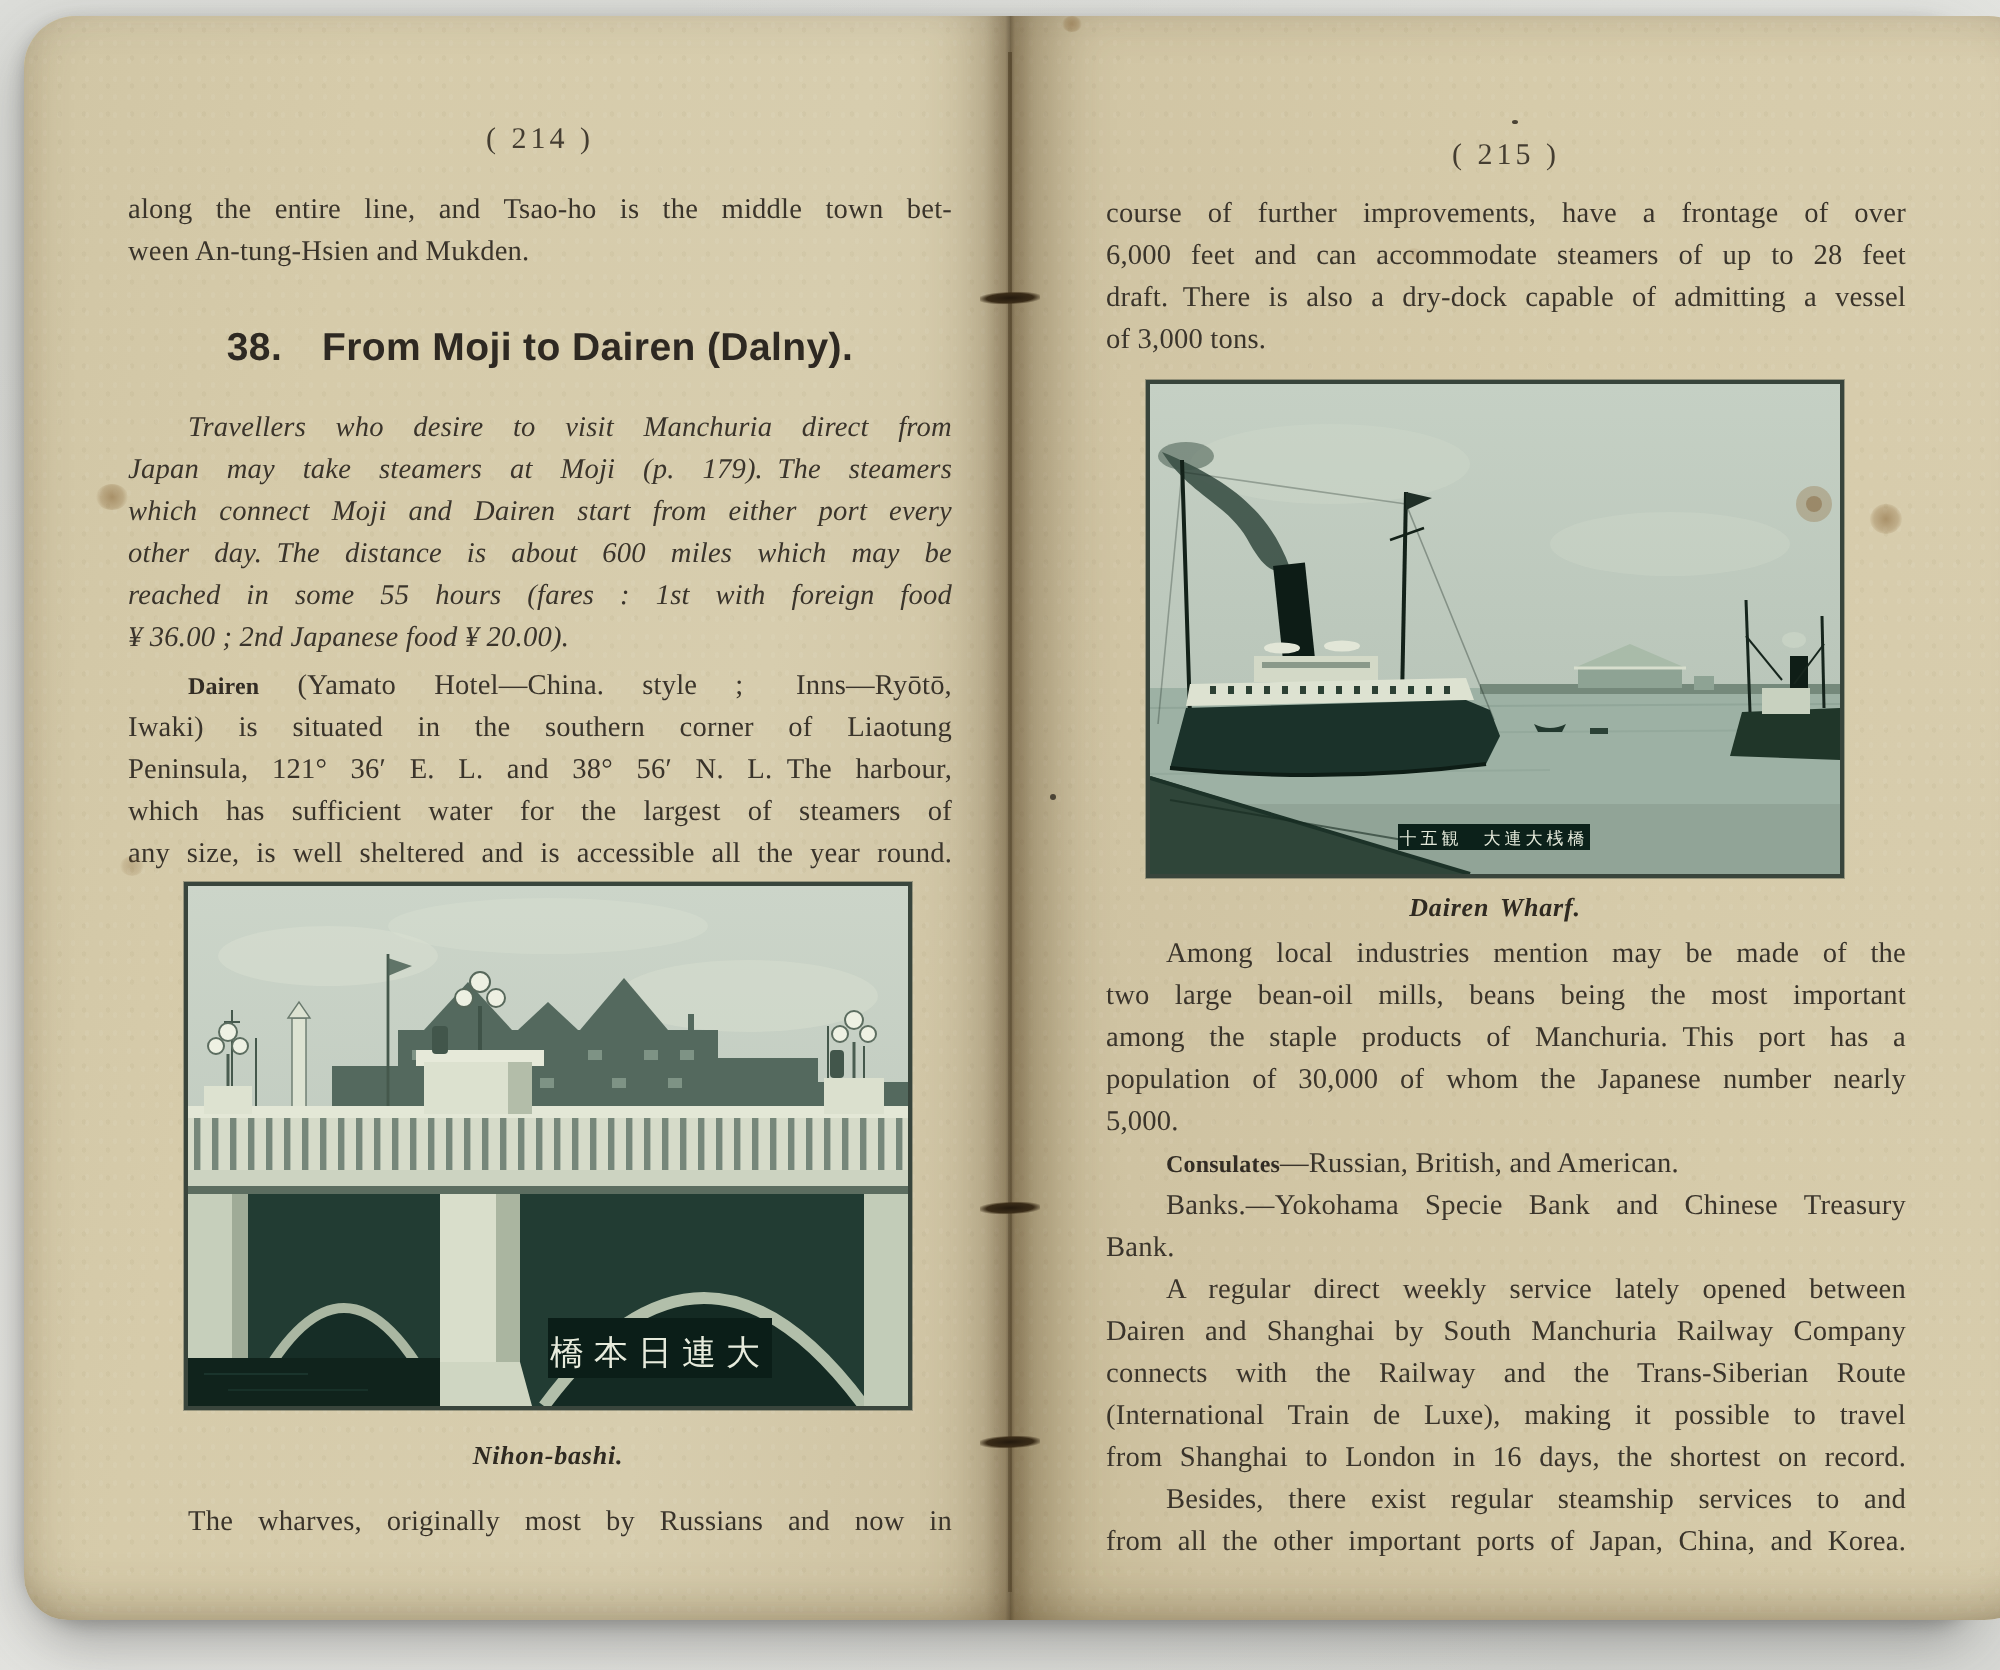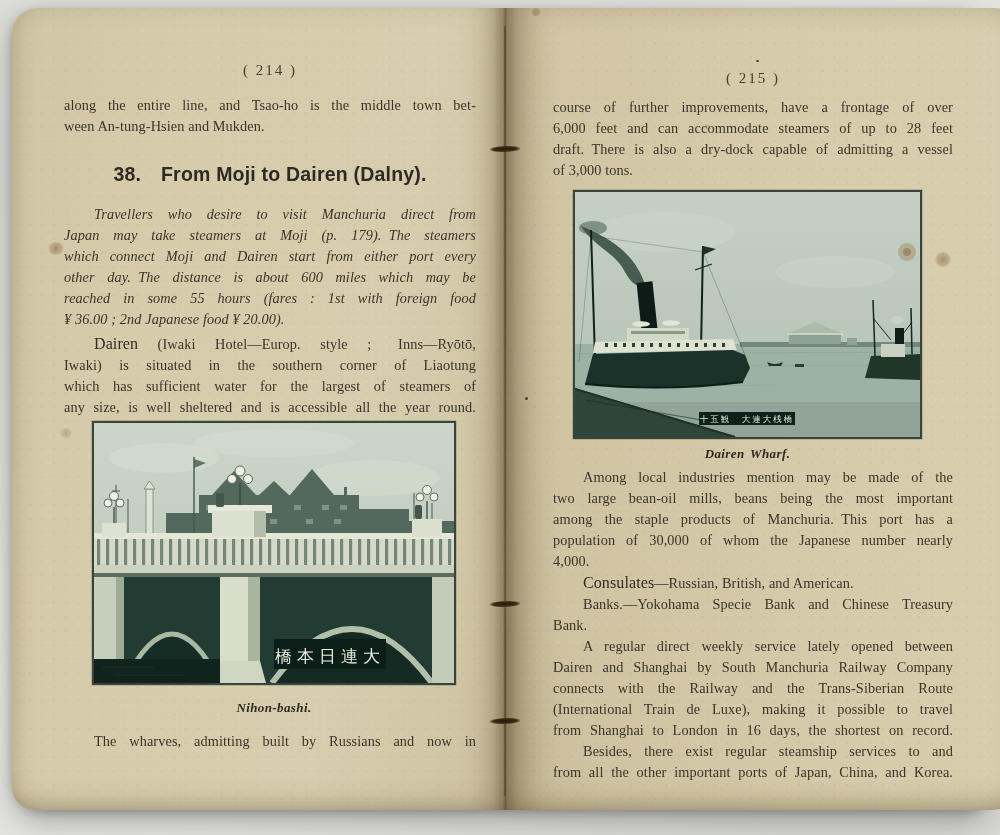--- a/index.html
+++ b/index.html
@@ -58,21 +58,21 @@
   .heading { margin:24px 0 0 0; font-family:"Liberation Sans","DejaVu Sans",sans-serif;
     font-weight:700; font-size:19.5px; line-height:26px; text-align:center;
     color:#2e2922; letter-spacing:.2px; }
   .para { margin:0; }
   .tline { text-align:justify; text-align-last:justify; }
   .tline.last { text-align-last:left; }
   .para.justify-all .tline.last { text-align-last:justify; }
   .para.indent-first .tline:first-child { padding-left:30px; }
   .first-line-indent { padding-left:30px; }
   .plainline { text-align:left; }
-  .lead-bold { font-weight:400; font-size:16px; color:#322c24; }
+  .lead-bold { font-weight:700; font-size:12px; color:#322c24; }
   .mt-intro { margin-top:14px; } .mt-trav { margin-top:17px;font-style:italic; } .mt-dairen { margin-top:3px; }
   .mt-course { margin-top:8px; } .mt-industries { margin-top:3px; }
   .mt-wharves { margin-top:13px; }
 
   figure.photo { margin:0; border:2px solid #39453c; background:#c3cec2; line-height:0;
     box-shadow: 0 0 0 .5px rgba(57,69,60,.4); }
   figure.bridge { width:360px; margin-left:28px; margin-top:3px; }
   figure.ship   { width:345px; margin-left:20px; margin-top:9px; }
   figure.photo svg { display:block; }
   .caption { font-weight:700; font-style:italic; font-size:13px; letter-spacing:.4px;
@@ -97,23 +97,24 @@
         <h2 class="heading">38.  From Moji to Dairen (Dalny).</h2>
         <div class="para indent-first mt-trav">
             <div class="tline">Travellers who desire to visit Manchuria direct from</div>
             <div class="tline">Japan may take steamers at Moji (p. 179). The steamers</div>
             <div class="tline">which connect Moji and Dairen start from either port every</div>
             <div class="tline">other day. The distance is about 600 miles which may be</div>
             <div class="tline">reached in some 55 hours (fares : 1st with foreign food</div>
             <div class="tline last">¥ 36.00 ; 2nd Japanese food ¥ 20.00).</div>
           </div>
         <div class="para justify-all mt-dairen">
-          <div class="tline first-line-indent"><span class="lead-bold">Dairen</span><span> (Iwaki Hotel—Europ. style ;  Inns—Ryōtō,</span></div>
+          <div class="tline first-line-indent"><span class="lead-bold">Dairen</span><span> (Yamato Hotel—China. style ;  Inns—Ryōtō,</span></div>
           <div>
               <div class="tline">Iwaki) is situated in the southern corner of Liaotung</div>
+              <div class="tline">Peninsula, 121° 36′ E. L. and 38° 56′ N. L. The harbour,</div>
               <div class="tline">which has sufficient water for the largest of steamers of</div>
               <div class="tline last">any size, is well sheltered and is accessible all the year round.</div>
             </div>
         </div>
 
         <figure class="photo bridge">
           <svg width="360" height="260" viewBox="0 0 360 260">
             <defs>
               <linearGradient id="bsky" x1="0" y1="0" x2="0" y2="1">
                 <stop offset="0" stop-color="#ccd5c9"></stop>
@@ -219,21 +220,21 @@
               <line x1="20" y1="252" x2="90" y2="252" stroke="#1d3930" opacity=".6"></line>
             </g>
             <g>
               <rect x="180" y="216" width="112" height="30" fill="#0b1e18"></rect>
               <text class="plate-label" x="236" y="239" font-size="17" letter-spacing="5" fill="#e7ebdc" text-anchor="middle">橋本日連大</text>
             </g>
           </svg>
         </figure>
         <div class="caption cap-left">Nihon-bashi.</div>
         <div class="para justify-all indent-first mt-wharves">
-            <div class="tline last">The wharves, admitting built by Russians and now in</div>
+            <div class="tline last">The wharves, originally most by Russians and now in</div>
           </div>
       </div>
     </div>
 
     <div class="page page-right">
       <div class="col col-right">
         <div class="pagenum">( 215 )</div>
         <div class="para mt-course">
             <div class="tline">course of further improvements, have a frontage of over</div>
             <div class="tline">6,000 feet and can accommodate steamers of up to 28 feet</div>
@@ -321,21 +322,21 @@
             </g>
           </svg>
         </figure>
         <div class="caption cap-right">Dairen Wharf.</div>
 
         <div class="para indent-first mt-industries">
             <div class="tline">Among local industries mention may be made of the</div>
             <div class="tline">two large bean-oil mills, beans being the most important</div>
             <div class="tline">among the staple products of Manchuria. This port has a</div>
             <div class="tline">population of 30,000 of whom the Japanese number nearly</div>
-            <div class="tline last">4,000.</div>
+            <div class="tline last">5,000.</div>
           </div>
         <div class="plainline first-line-indent"><span class="lead-bold">Consulates</span><span>—Russian, British, and American.</span></div>
         <div class="para indent-first">
             <div class="tline">Banks.—Yokohama Specie Bank and Chinese Treasury</div>
             <div class="tline last">Bank.</div>
           </div>
         <div class="para indent-first justify-all">
             <div class="tline">A regular direct weekly service lately opened between</div>
             <div class="tline">Dairen and Shanghai by South Manchuria Railway Company</div>
             <div class="tline">connects with the Railway and the Trans-Siberian Route</div>

